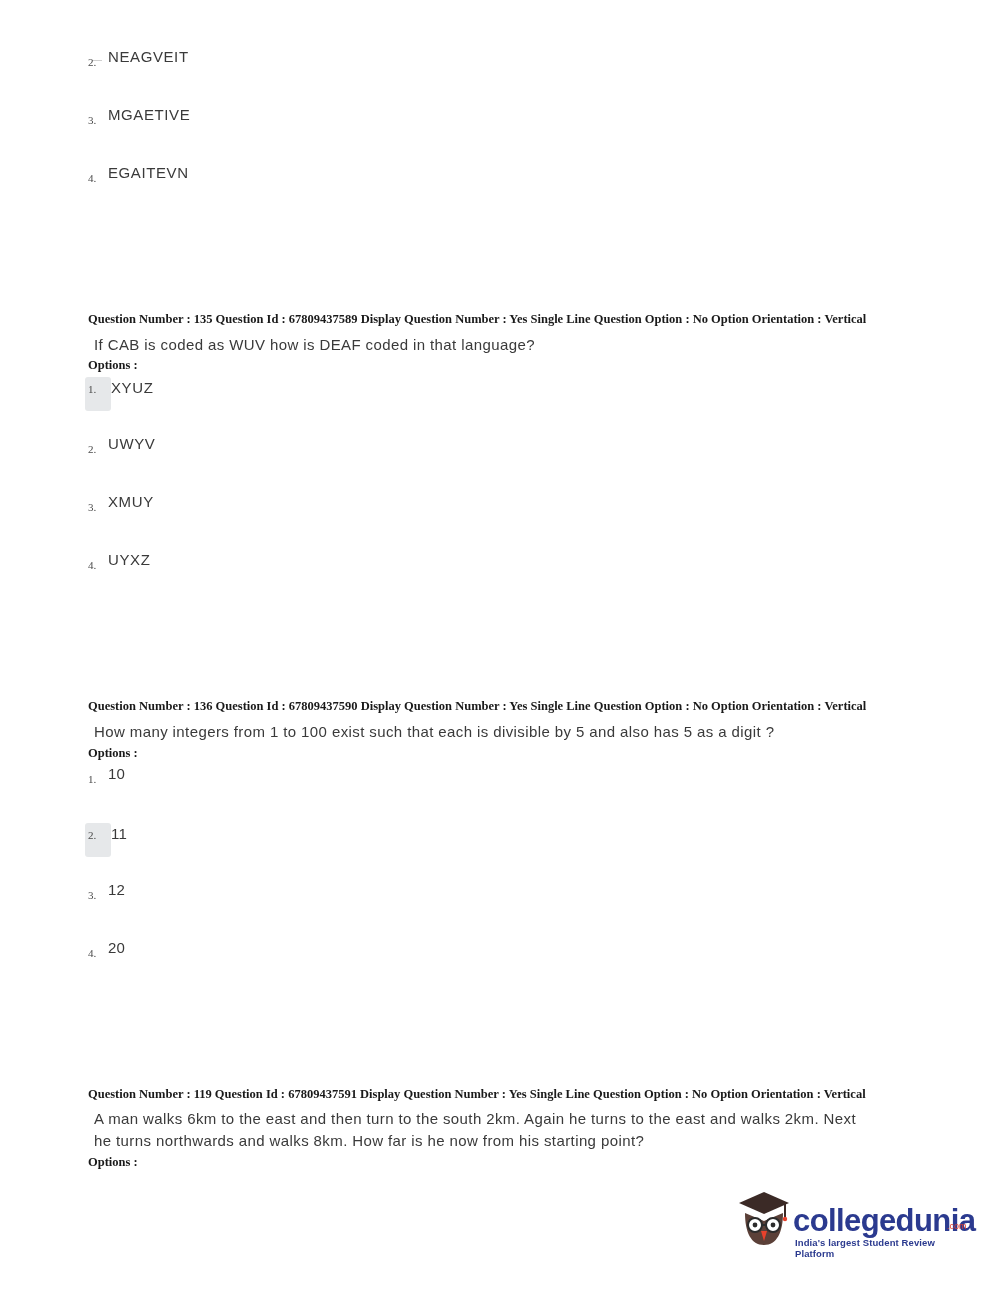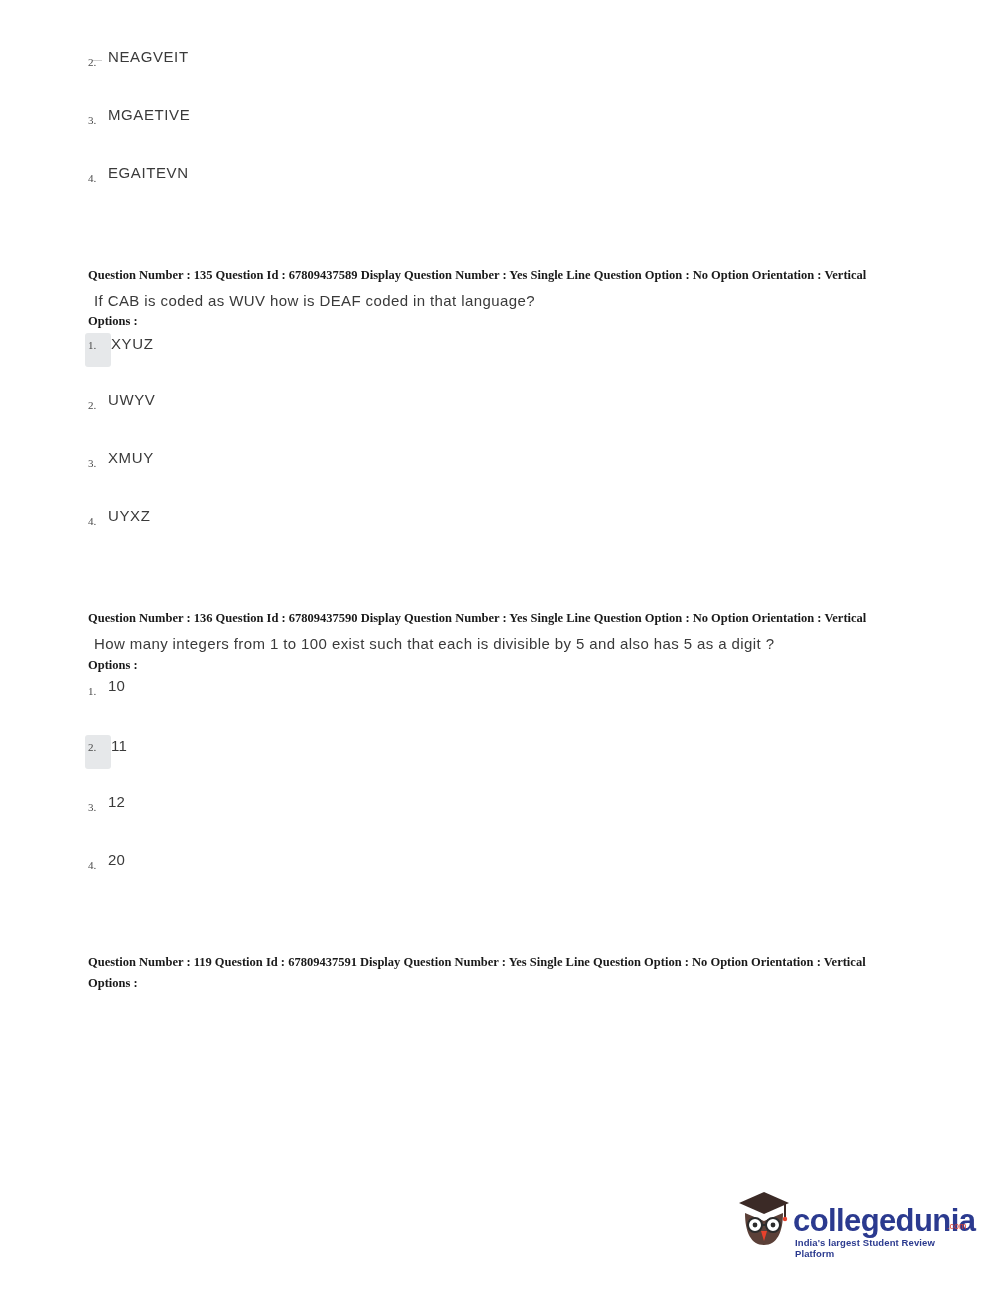--- a/index.html
+++ b/index.html
@@ -66,20 +66,21 @@
 
   
   .qmeta {
     font-family: "Liberation Serif", serif;
     font-weight: bold;
     font-size: 12.5px;
     color: #1a1a1a;
     line-height: 1.25;
     margin-bottom: 6px;
     max-width: 785px;
+    margin-top: 44px;
   }
   .qtext {
     font-size: 15px;
     color: #3a3a3a;
     letter-spacing: 0.4px;
     line-height: 1.45;
     margin: 0 0 0 6px;
     max-width: 780px;
   }
   .options-label {
@@ -225,20 +226,21 @@
           <span class="opt-num">4.</span>
           <span class="opt-text num">20</span>
         </div>
       </div>
     </div>
 
     <div class="spacer-lg"></div>
 
     <div class="qblock">
       <div class="qmeta">Question Number : 119  Question Id : 67809437591  Display Question Number : Yes  Single Line Question Option : No  Option Orientation : Vertical</div>
+      <div class="qtext">A man walks 6km to the east and then turn to the south 2km. Again he turns to the east and walks 2km. Next he turns northwards and walks 8km. How far is he now from his starting point?</div>
       <div class="options-label">Options :</div>
     </div>
 
   </div>
 
   <div class="footer-logo">
     <div class="logo-wrap">
       <svg class="logo-mark" viewBox="0 0 58 62">
         <path d="M4 16 L29 5 L54 16 L29 27 Z" fill="#3b2a26"></path>
         <path d="M50 16 L50 30" stroke="#3b2a26" stroke-width="2" fill="none"></path>

